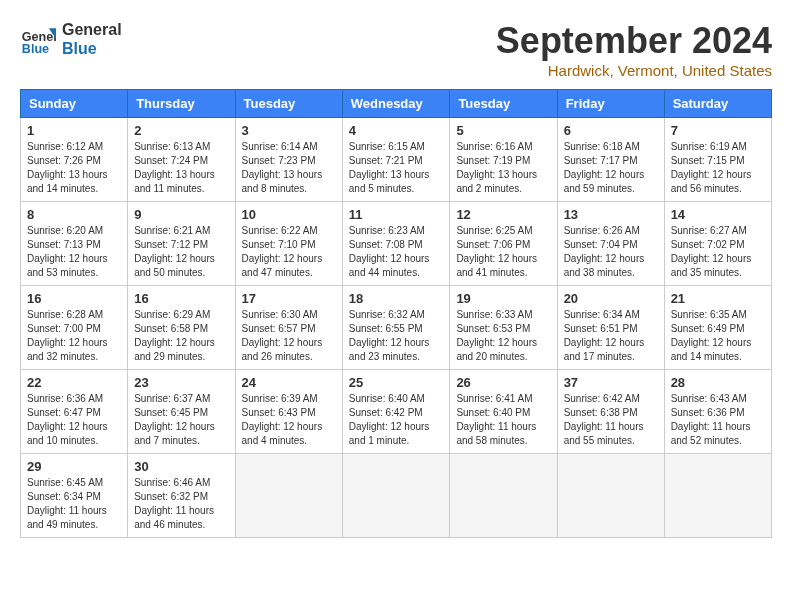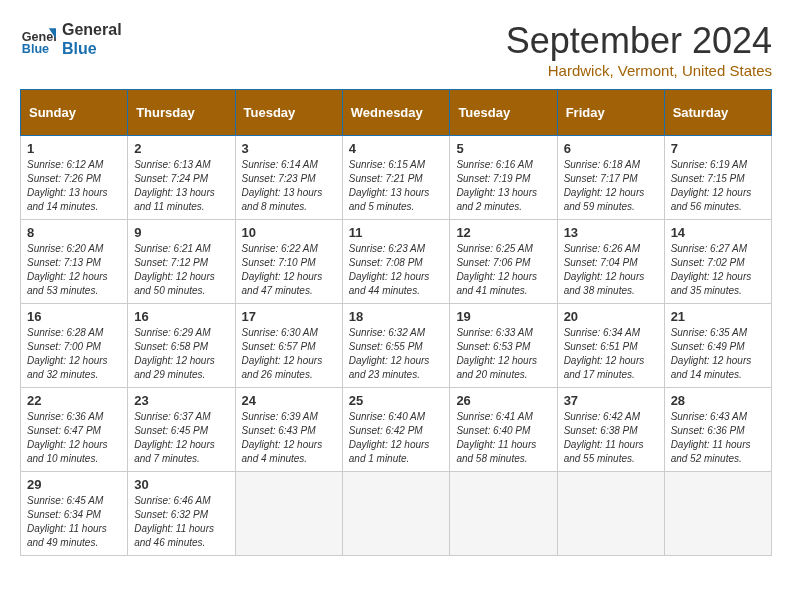--- a/index.html
+++ b/index.html
@@ -23,38 +23,38 @@
     }
     .logo-icon {
       width: 36px;
       height: 36px;
     }
     .title-block {
       text-align: right;
     }
     .month-title {
       font-size: 36px;
-      font-weight: normal;
+      font-weight: bold;
       color: #333;
     }
     .location {
       font-size: 15px;
       color: #a16207;
     }
     .calendar {
       width: 100%;
       border-collapse: collapse;
       border: 1px solid #ccc;
     }
     .calendar th {
-      background-color: #a16207;
+      background-color: #3b82f6;
       color: #fff;
       font-size: 13px;
       font-weight: bold;
-      padding: 15px 8px;
+      padding: 6px 8px;
       text-align: left;
       border: 1px solid #1a6faf;
     }
     .calendar td {
       vertical-align: top;
       padding: 5px 6px;
       border: 1px solid #ccc;
       font-size: 10.5px;
       color: #333;
       width: 108px;
@@ -67,21 +67,20 @@
     .day-num {
       font-size: 13px;
       font-weight: bold;
       display: block;
       margin-bottom: 2px;
     }
     .day-info {
       font-size: 10px;
       color: #333;
       line-height: 1.4;
-      font-style: italic;
     }
   </style>
 </head>
 <body>
 
 <div class="header">
   <div class="logo">
     <svg class="logo-icon" viewBox="0 0 40 40">
       <text x="2" y="22" font-size="14" font-weight="bold" fill="#333">General</text>
       <text x="2" y="35" font-size="14" font-weight="bold" fill="#1a6faf">Blue</text>

